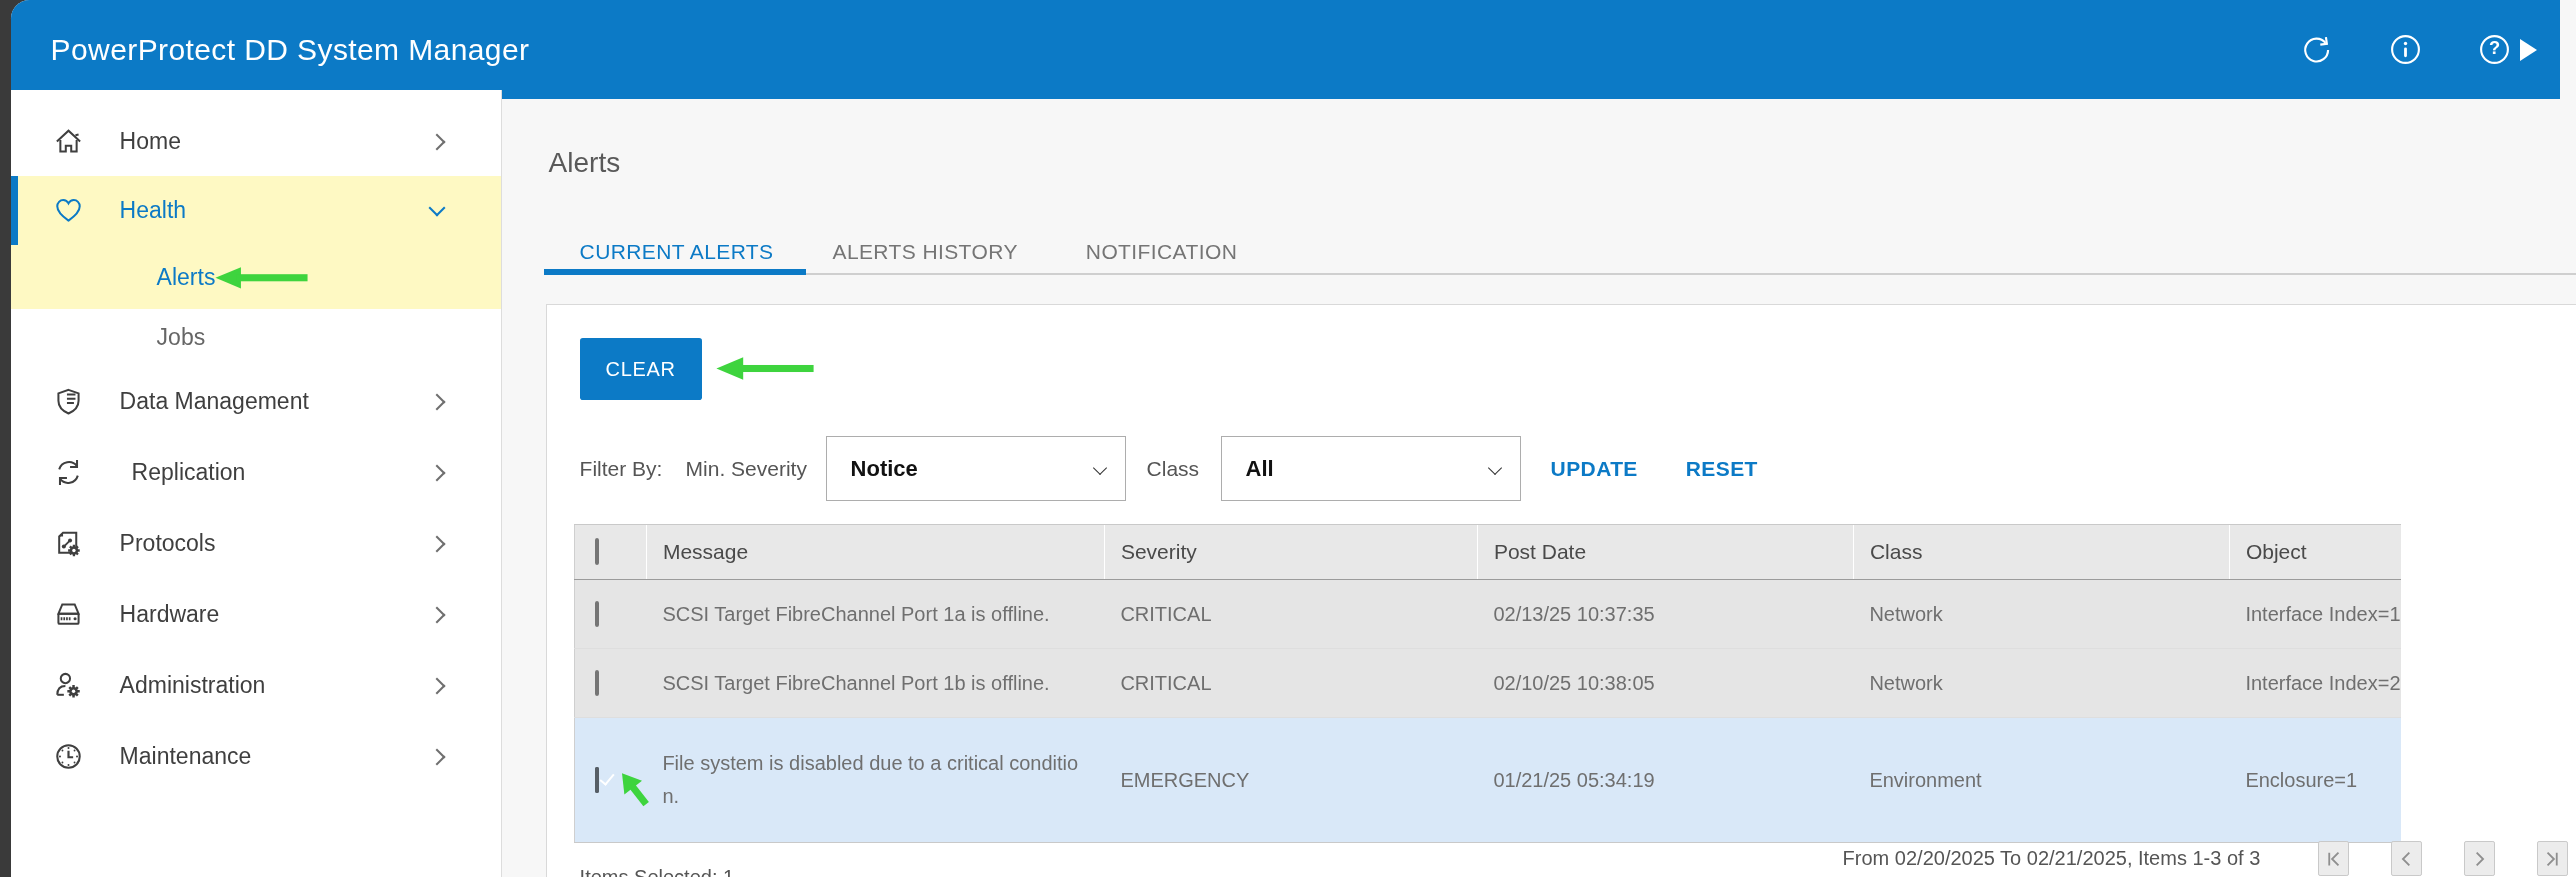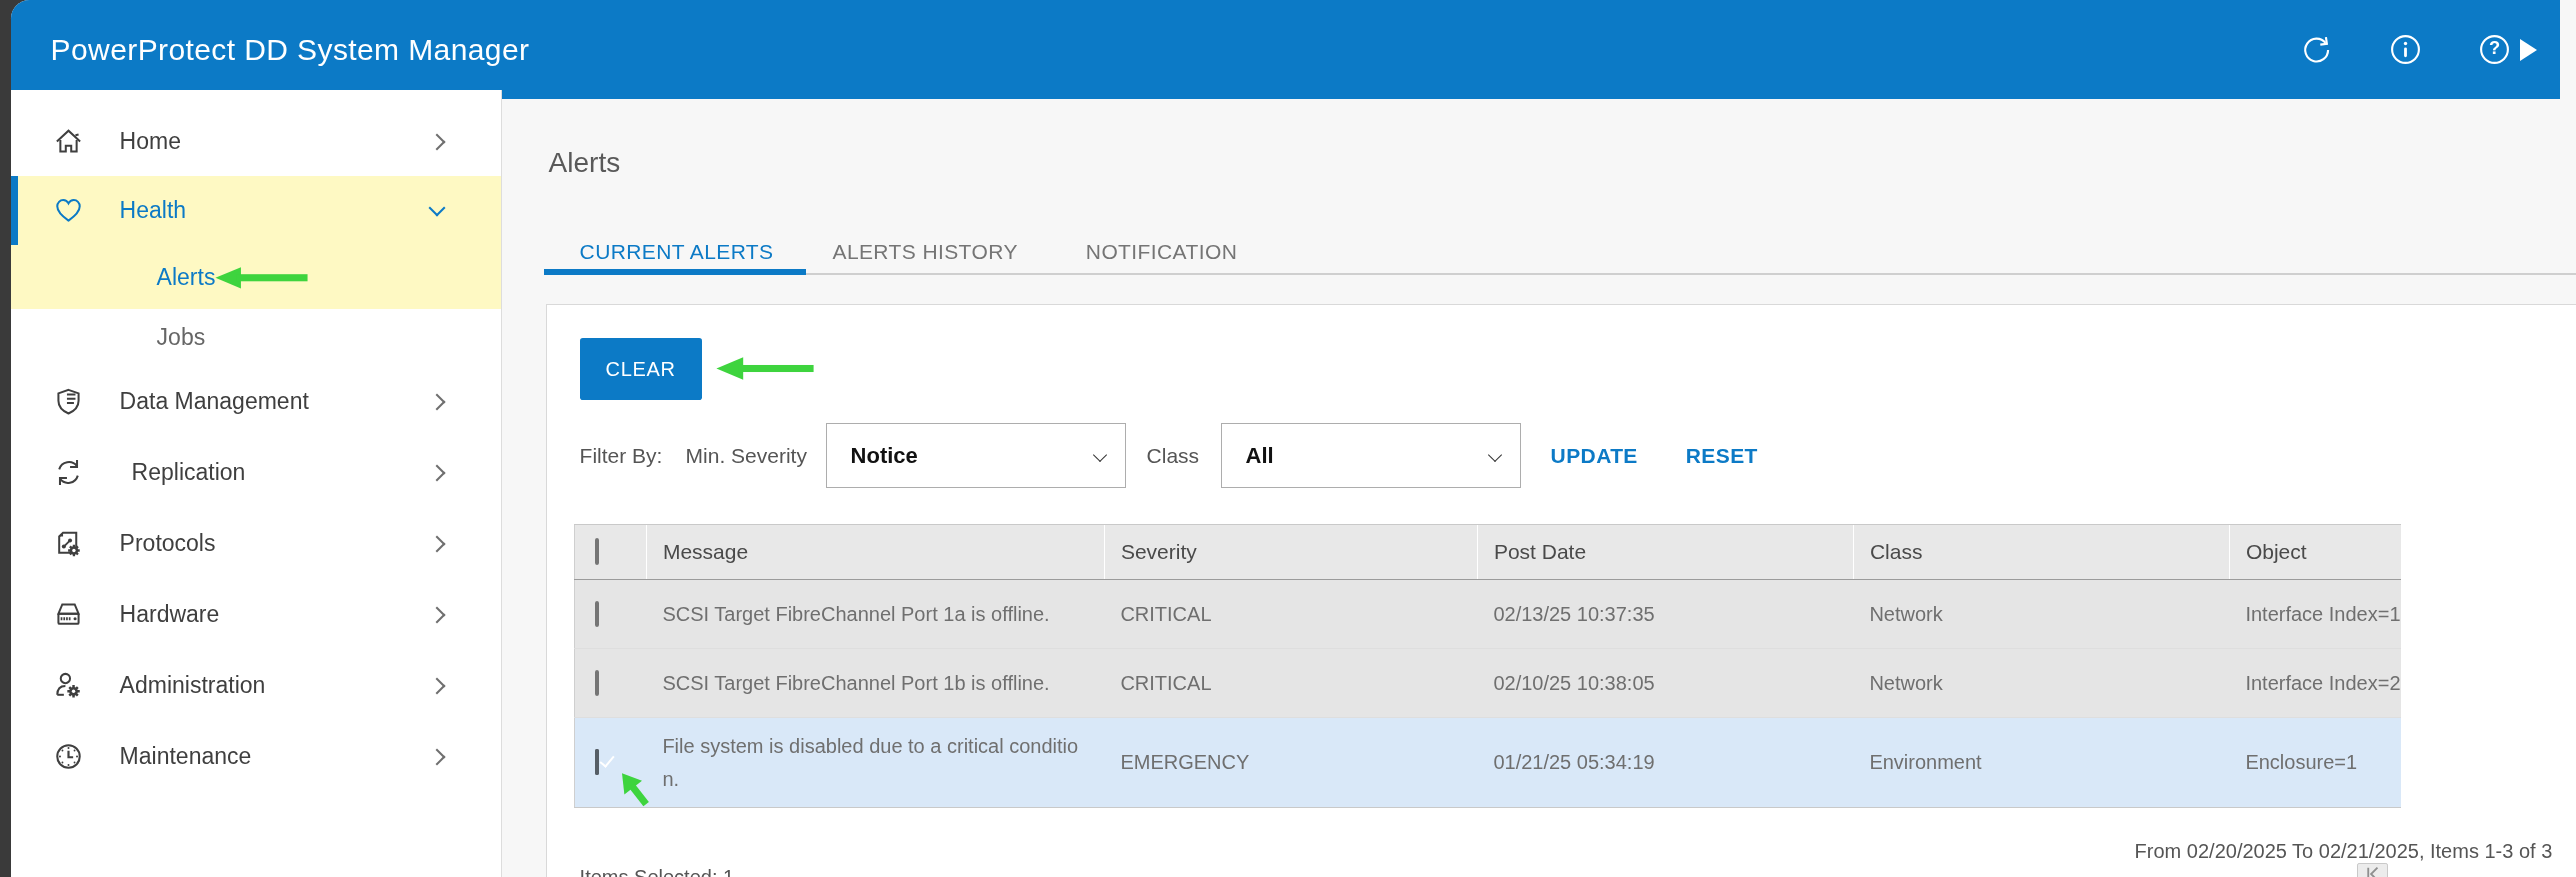--- a/index.html
+++ b/index.html
@@ -48,21 +48,21 @@
   .tabstrip-line { position:absolute; left:533px; right:0; top:273px; height:2.1px; background:#cfcfcf; }
   .tab-underline { position:absolute; left:533px; top:269px; width:262px; height:6.4px; background:#0c7ac6; }
 
   .panel { position:absolute; left:535px; top:304px; right:-1.4px; bottom:-7px;
            background:#ffffff; border:0.7px solid #d9d9d9; }
 
   .btn-clear { position:absolute; left:33px; top:33px; width:122px; height:62px; background:#0c7ac6;
                border:none; border-radius:2.8px; color:#ffffff; font-size:20px; letter-spacing:0.7px;
                font-family:"Liberation Sans", sans-serif; cursor:pointer; }
 
-  .filter-row { position:absolute; left:33px; top:118px; height:65px; display:flex; align-items:center; }
+  .filter-row { position:absolute; left:33px; top:131px; height:65px; display:flex; align-items:center; }
   .flabel { font-size:21px; color:#555555; }
   .filter-by { width:106px; }
   .minsev-label { width:140px; }
   .select { position:relative; width:300px; height:65px; border:1.4px solid #adadad; background:#ffffff;
             display:flex; align-items:center; padding-left:24px; font-size:22px; font-weight:700; color:#111111; cursor:pointer; }
   .select .sel-chevron { position:absolute; right:20px; top:25.5px; width:10px; height:10px;
                          border-right:1.4px solid #333; border-bottom:1.4px solid #333; transform:rotate(45deg); }
   .class-label { margin-left:21px; width:74px; }
   .link-btn { font-size:21px; font-weight:700; color:#0c7ac6; letter-spacing:0.4px; cursor:pointer; }
   .update { margin-left:30px; } .reset { margin-left:48px; }
@@ -71,35 +71,35 @@
   .alerts-table { position:absolute; left:27px; top:219px; right:0; border-collapse:collapse; table-layout:fixed;
                   border-left:0.7px solid #cfcfcf; }
   .alerts-table col.c-check { width:72px; } .alerts-table col.c-msg { width:458px; }
   .alerts-table col.c-sev { width:373px; } .alerts-table col.c-date { width:376px; }
   .alerts-table col.c-class { width:376px; }
   .alerts-table thead tr { height:55px; background:#e8e8e8; }
   .alerts-table th { text-align:left; font-weight:400; font-size:21px; color:#4a4a4a; padding-left:16.3px;
                      border-top:0.7px solid #c9c9c9; border-bottom:1.4px solid #9b9b9b; border-left:1.4px solid #ffffff; }
   .alerts-table th:first-child { border-left:none; }
   .alerts-table tbody tr { height:69px; background:#e5e5e5; }
-  .alerts-table tbody tr.selected { background:#d9e8f8; height:90px; }
+  .alerts-table tbody tr.selected { background:#d9e8f8; height:125px; }
   .alerts-table td { font-size:20px; color:#6f6f6f; padding-left:16.3px; border-bottom:0.7px solid #dedede; white-space:nowrap; }
   .alerts-table tr.selected td { border-bottom:0.7px solid #c9c9c9; }
   .alerts-table td.msg { white-space:normal; word-break:break-all; padding-right:14px; line-height:33px; }
   .cell-check { padding-left:20px !important; }
 
   .checkbox { width:23px; height:23px; border:2.1px solid #757575; border-radius:5px; background:#ffffff;
               position:relative; cursor:pointer; }
   .checkbox.checked { background:#565e66; border-color:#565e66; }
   .checkbox.checked::after { content:""; position:absolute; left:6.4px; top:2.1px; width:6.4px; height:12px;
                              border-right:2.8px solid #ffffff; border-bottom:2.8px solid #ffffff; transform:rotate(40deg); }
 
   
   .footer-left { position:absolute; left:33px; top:561px; font-size:20px; color:#555555; }
-  .footer-right { position:absolute; right:8.5px; top:535px; height:37px; display:flex; align-items:center;flex-direction:column; }
+  .footer-right { position:absolute; right:8.5px; top:535px; height:37px; display:flex; align-items:center; }
   .footer-range { font-size:20px; color:#555555; margin-right:15.6px; }
   .pg-btn { width:31px; height:35px; background:#ececec; border:0.7px solid #c9c9c9; border-radius:2.1px;
             display:flex; align-items:center; justify-content:center; margin-left:42px; cursor:pointer; }
   .pg-btn:first-of-type { margin-left:0; }
   .pg-btn svg { display:block; }
 </style>
 </head>
 <body>
 
 <div class="window">

